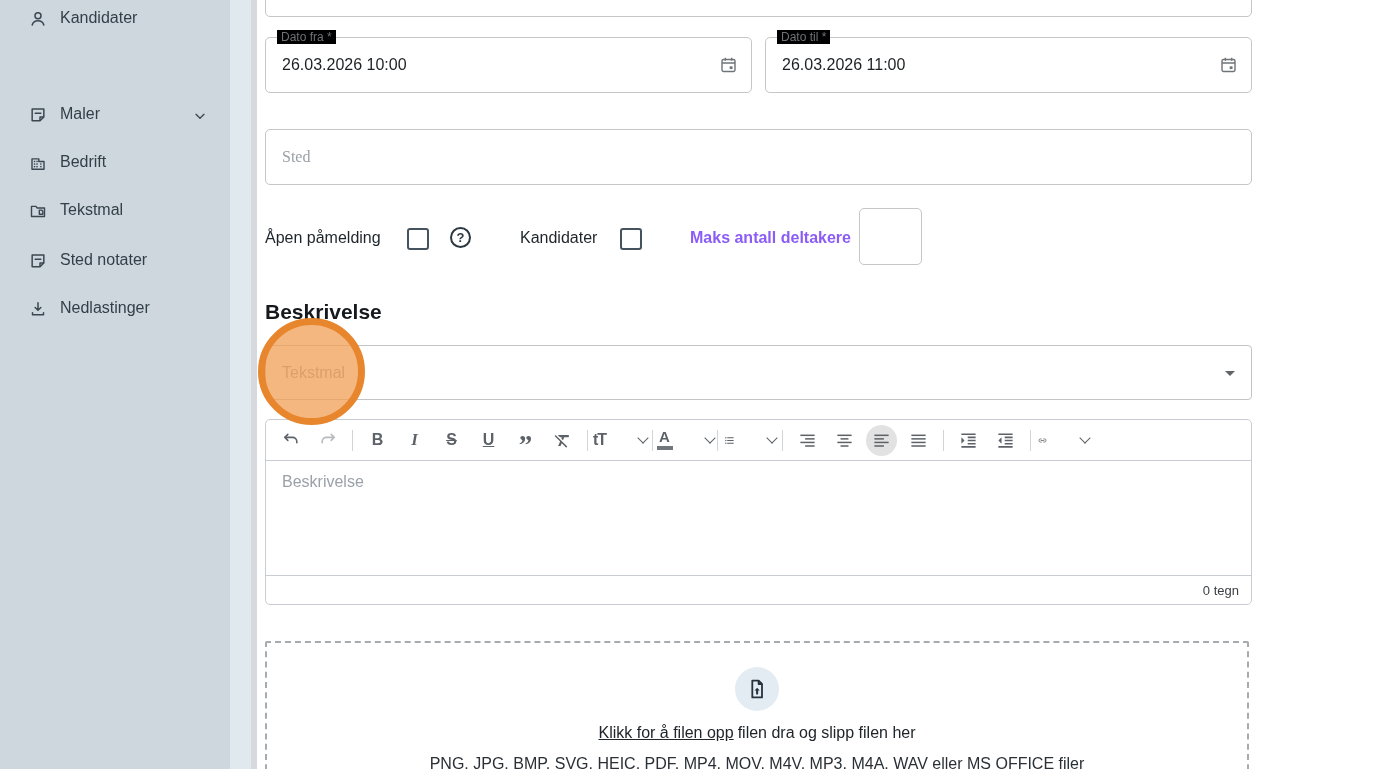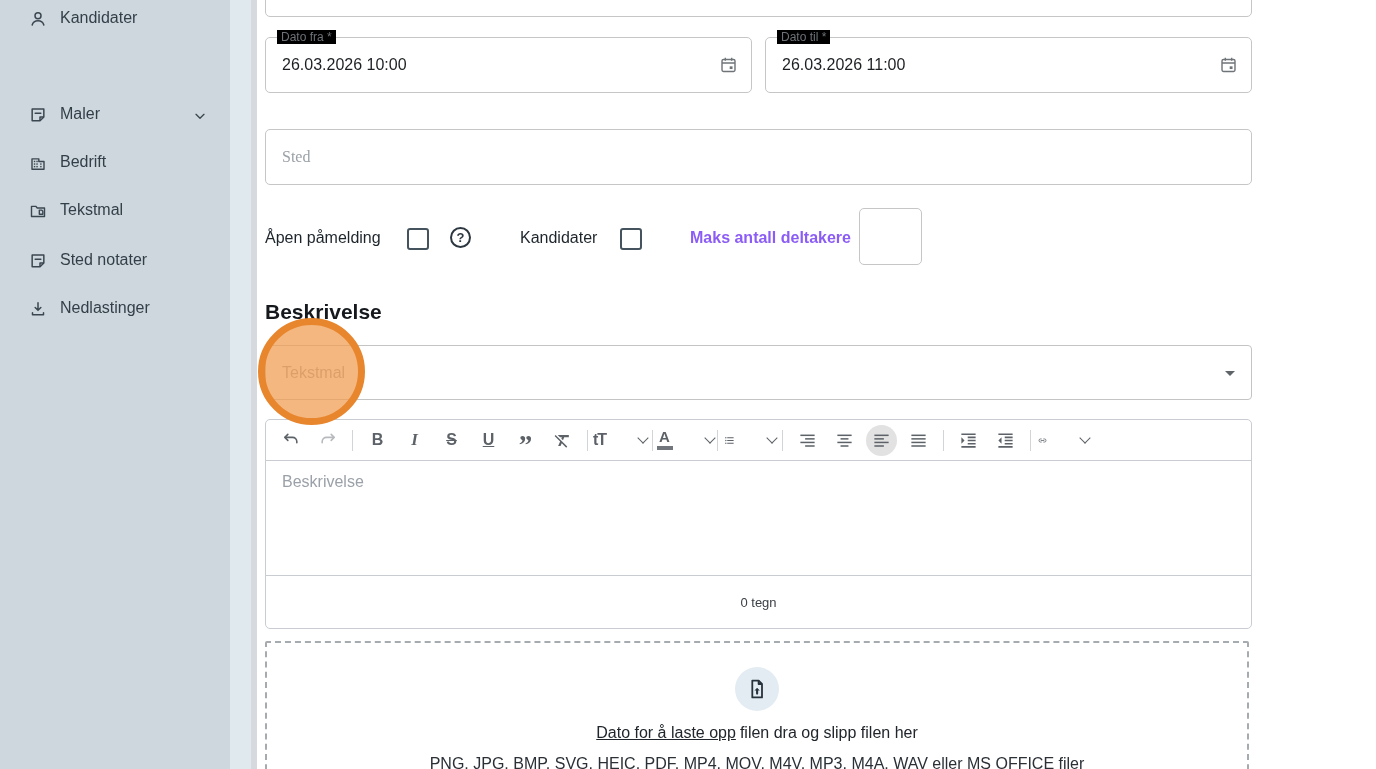--- a/index.html
+++ b/index.html
@@ -61,22 +61,22 @@
   .tb-glyph.un{text-decoration:underline;}
   .tb-glyph.qt{font-size:27px;line-height:10px;padding-top:9px;font-family:"Liberation Serif",serif;}
   .tb-tT{font-size:16px;font-weight:700;letter-spacing:-1px;}
   .tb-A{display:inline-block;text-align:center;}
   .tb-A .a{font-size:15px;font-weight:700;line-height:14px;display:block;}
   .tb-A .bar{display:block;width:16px;height:4px;background:#70767b;margin-top:2px;}
   .chev{display:inline-block;width:7px;height:7px;border-right:1.7px solid #5c6267;border-bottom:1.7px solid #5c6267;
     transform:rotate(45deg);margin-left:5px;margin-top:-5px;flex:none;}
   .tb-activewrap{width:31px;height:31px;background:#e2e2e2;border-radius:50%;display:flex;align-items:center;justify-content:center;margin:0 3px;}
   .editbody{height:115px;border-top:1px solid #c9cdd1;padding:12px 16px;font-size:16px;color:#9ba1a8;box-sizing:border-box;cursor:text;}
-  .editfoot{height:28px;border-top:1px solid #c9cdd1;display:flex;justify-content:center;align-items:center;
-    padding:12px 12px;font-size:13px;color:#3b4045;}
+  .editfoot{height:28px;border-top:1px solid #c9cdd1;display:flex;justify-content:flex-end;align-items:center;
+    padding:0 12px;font-size:13px;color:#3b4045;}
 
   
   .upload{position:absolute;left:265px;top:641px;width:984px;height:160px;border:2px dashed #a6abb0;border-radius:2px;
     box-sizing:border-box;text-align:center;cursor:pointer;background:#fff;}
   .up-badge{width:44px;height:44px;border-radius:50%;background:#e3ecf2;margin:24px auto 0;display:flex;align-items:center;justify-content:center;}
   .up-line{margin-top:13px;font-size:16px;color:#20262b;}
   .up-link{text-decoration:underline;cursor:pointer;}
   .up-rest{margin-left:4px;}
   .up-formats{margin-top:13px;font-size:16px;color:#2a3036;}
 </style>
@@ -324,16 +324,16 @@
 <div class="upload">
   <div class="up-badge">
     <svg width="24" height="24" viewBox="0 0 24 24" fill="none" stroke="#26323c" stroke-width="1.8" stroke-linejoin="round">
       <path d="M7.3 3.6h6.3l3.4 3.4v13.4H7.3z"></path>
       <path d="M13.6 3.6V7h3.4"></path>
       <path d="M9.4 13.6l2.7-2.7 2.7 2.7z" fill="#26323c" stroke="none"></path>
       <path d="M12.1 12.6v4" stroke-width="2.1" stroke-linecap="round"></path>
     </svg>
   </div>
   <div class="up-line">
-    <span class="up-link">Dato for å laste opp</span><span class="up-rest">filen dra og slipp filen her</span>
+    <span class="up-link">Klikk for å filen opp</span><span class="up-rest">filen dra og slipp filen her</span>
   </div>
   <div class="up-formats">PNG, JPG, BMP, SVG, HEIC, PDF, MP4, MOV, M4V, MP3, M4A, WAV eller MS OFFICE filer</div>
 </div>
 
 </body></html>

